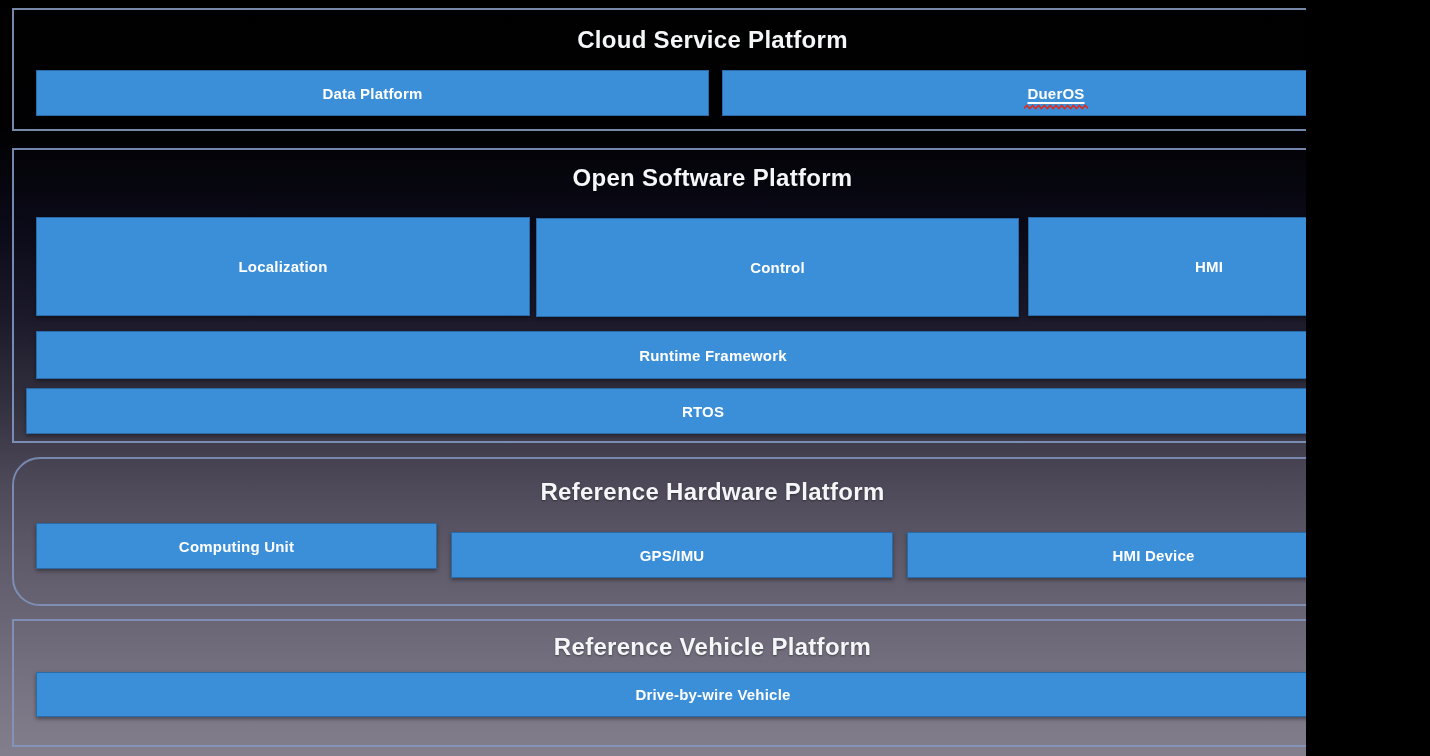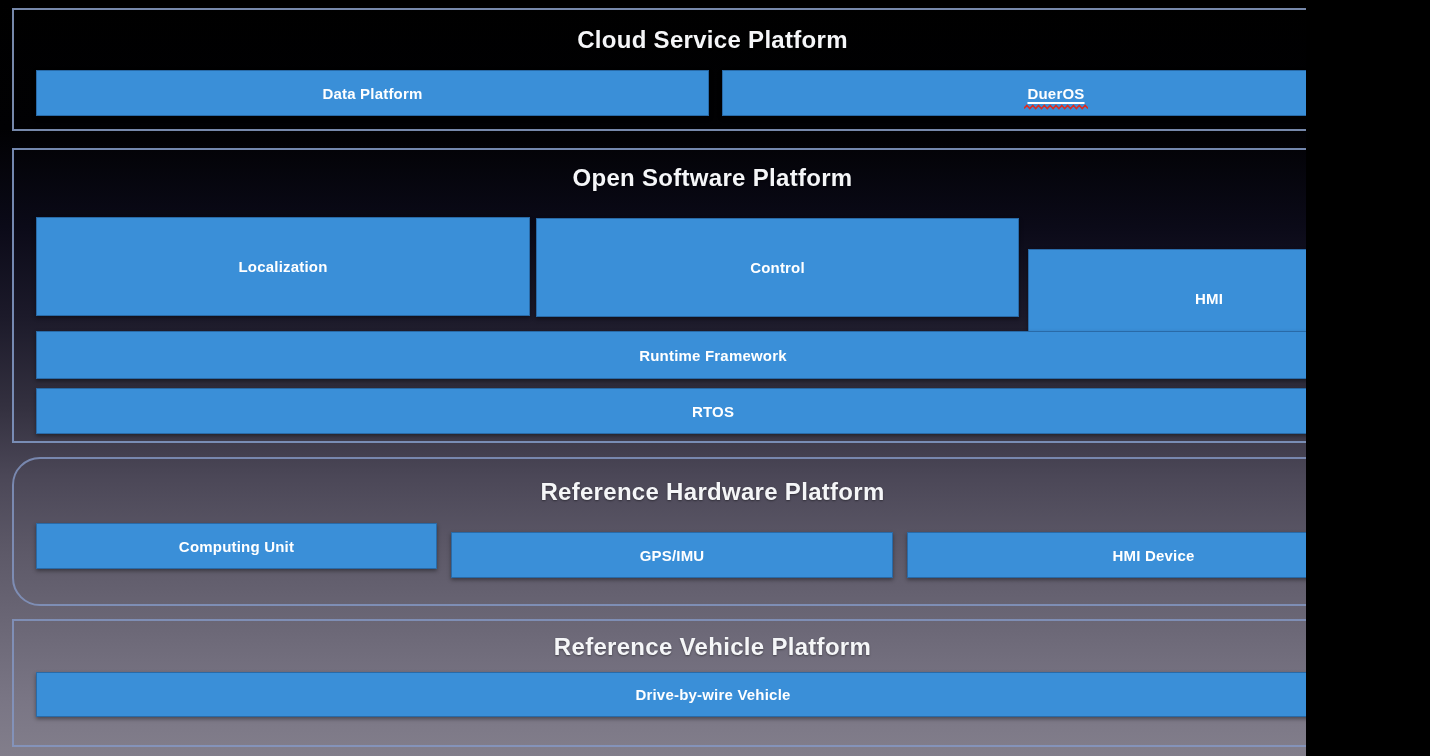--- a/index.html
+++ b/index.html
@@ -64,23 +64,23 @@
     letter-spacing: 0.2px;
   }
 
   
   .b-data   { left: 22px;  top: 60px; width: 673px;  height: 46px; text-align: right; }
   .b-dueros { left: 708px; top: 60px; width: 668px;  height: 46px; }
 
   
   .b-localization { left: 22px;   top: 67px;  width: 494px;  height: 99px; }
   .b-control      { left: 522px;  top: 68px;  width: 483px;  height: 99px; }
-  .b-hmi          { left: 1014px; top: 67px;  width: 362px;  height: 99px; margin-top: 32px; }
+  .b-hmi          { left: 1014px; top: 67px;  width: 362px;  height: 99px; }
   .b-runtime      { left: 22px;   top: 181px; width: 1354px; height: 48px; }
-  .b-rtos         { left: 22px;   top: 238px; width: 1354px; height: 46px; }
+  .b-rtos         { left: 12px;   top: 238px; width: 1354px; height: 46px; }
 
   
   .b-computing  { left: 22px;  top: 64px; width: 401px; height: 46px; justify-content: center; }
   .b-gpsimu     { left: 437px; top: 73px; width: 442px; height: 46px; align-items: center; }
   .b-hmidevice  { left: 893px; top: 73px; width: 483px; height: 46px; padding-left: 10px; }
 
   
   .b-drivebywire { left: 22px; top: 51px; width: 1354px; height: 45px; }
 
   .misspelled {

